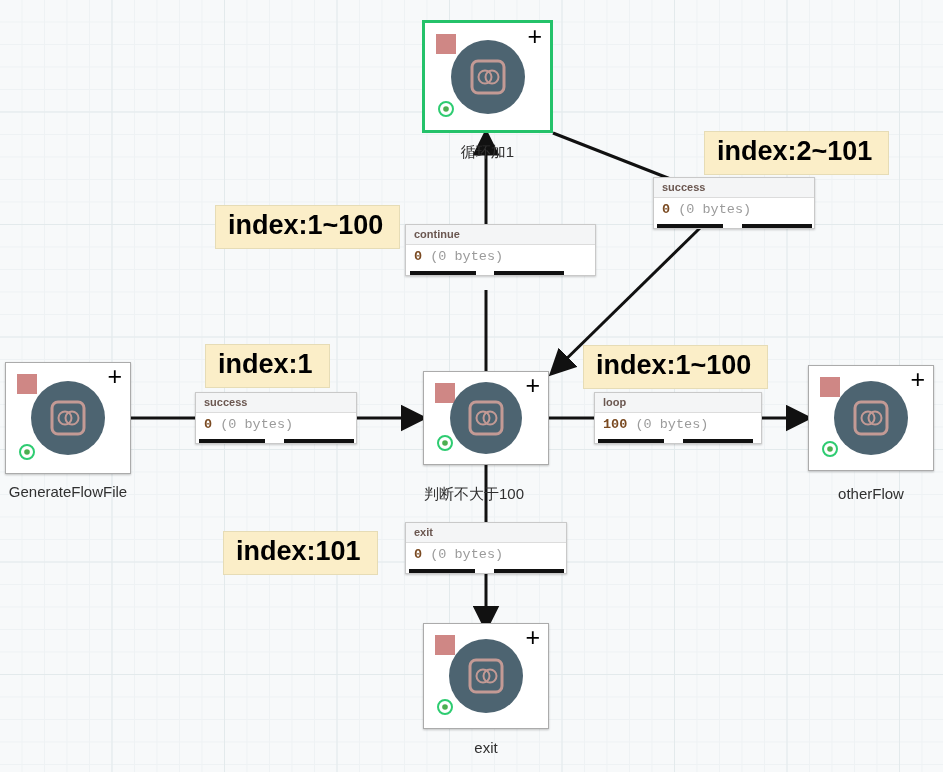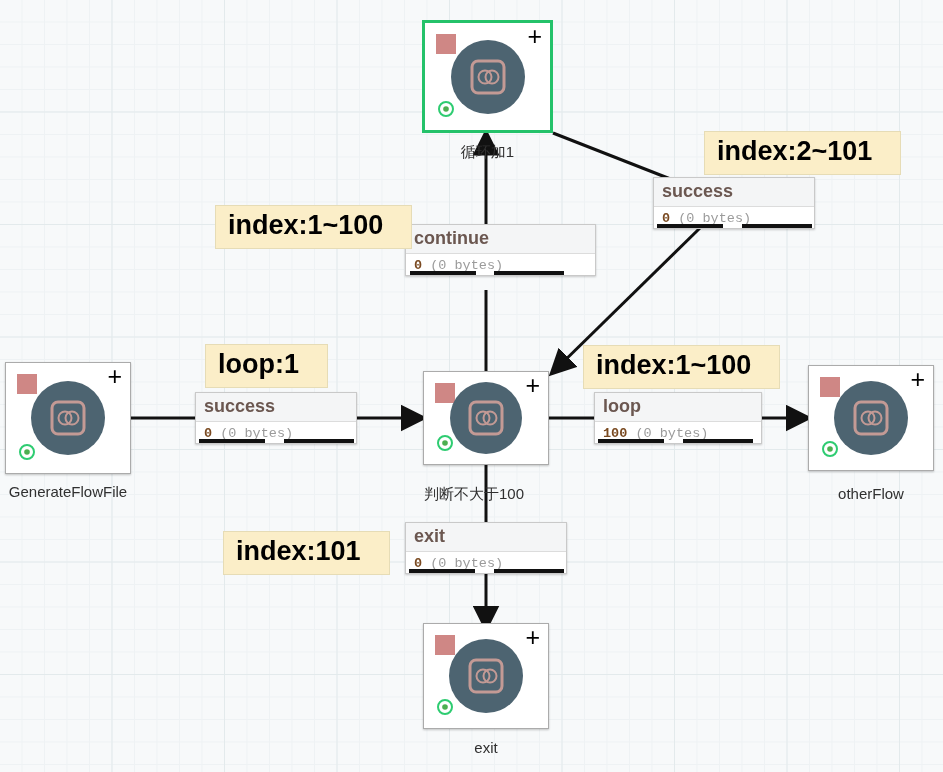--- a/index.html
+++ b/index.html
@@ -56,37 +56,37 @@
   
   .conn{
     position:absolute;background:#ffffff;
     border:1px solid #c9c9c9;
     box-shadow:0 1px 2px rgba(0,0,0,.2);
     box-sizing:border-box;
   }
   .conn .conn-head{
     background:#f4f5f6;border-bottom:1px solid #dcdcdc;
     padding:3px 8px 4px 8px;
-    font-size:18px;font-weight:bold;color:#6b5750;
+    font-size:11px;font-weight:bold;color:#6b5750;
     font-family:"Liberation Sans", sans-serif;
   }
   .conn .conn-body{
     padding:4px 8px 3px 8px;font-size:13.5px;color:#9b9b9b;
     font-family:Liberation Mono, monospace;white-space:nowrap;
   }
   .conn .conn-count{color:#7a4a21;font-weight:bold;}
   .conn .bars{position:absolute;left:0;right:0;bottom:0;height:5px;}
   .conn .bar{position:absolute;bottom:0;height:4px;background:#111;}
 
   
   .anno{
     position:absolute;background:#fbeec8;
     border:1px solid #e6dcb6;
     font-size:27px;font-weight:bold;color:#000;
-    padding:4px 28px 7px 12px;white-space:nowrap;
+    padding:4px 16px 7px 12px;white-space:nowrap;
     font-family:"Liberation Sans", sans-serif;
     box-sizing:border-box;
   }
 </style>
 </head>
 <body>
 
 <div id="canvas">
 
   <svg id="edges">
@@ -265,19 +265,19 @@
     <div class="bars">
       <div class="bar" style="left:3px;width:66px;"></div>
       <div class="bar" style="left:88px;width:70px;"></div>
     </div>
   </div>
 
   <div class="anno" style="left:704px;top:131px;">index:2~101</div>
 
   <div class="anno" style="left:215px;top:205px;">index:1~100</div>
 
-  <div class="anno" style="left:205px;top:344px;">loop:1</div>
+  <div class="anno" style="left:205px;top:344px;">index:1</div>
 
   <div class="anno" style="left:583px;top:345px;">index:1~100</div>
 
   <div class="anno" style="left:223px;top:531px;">index:101</div>
 
 </div>
 
 </body></html>

